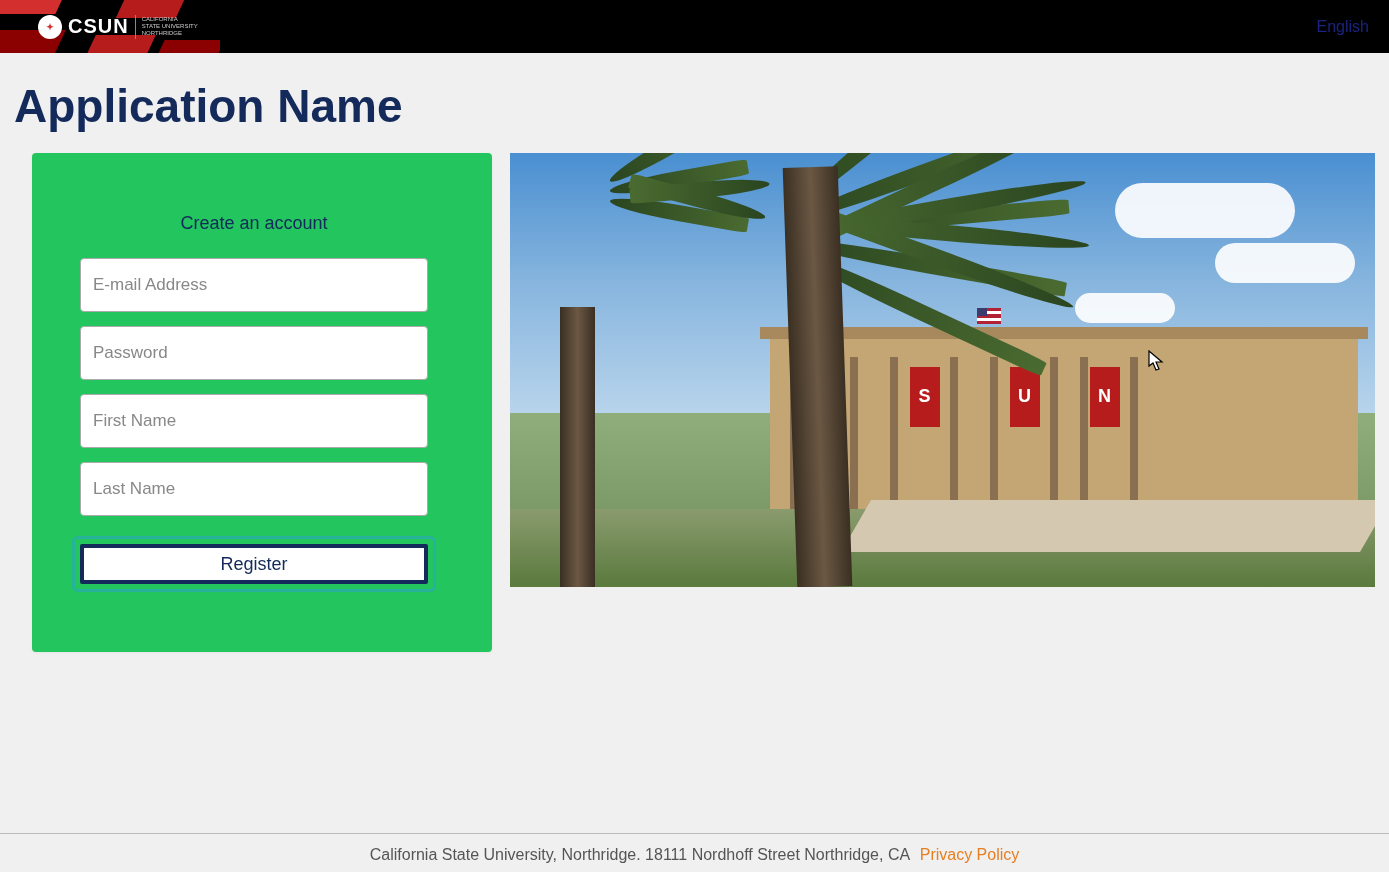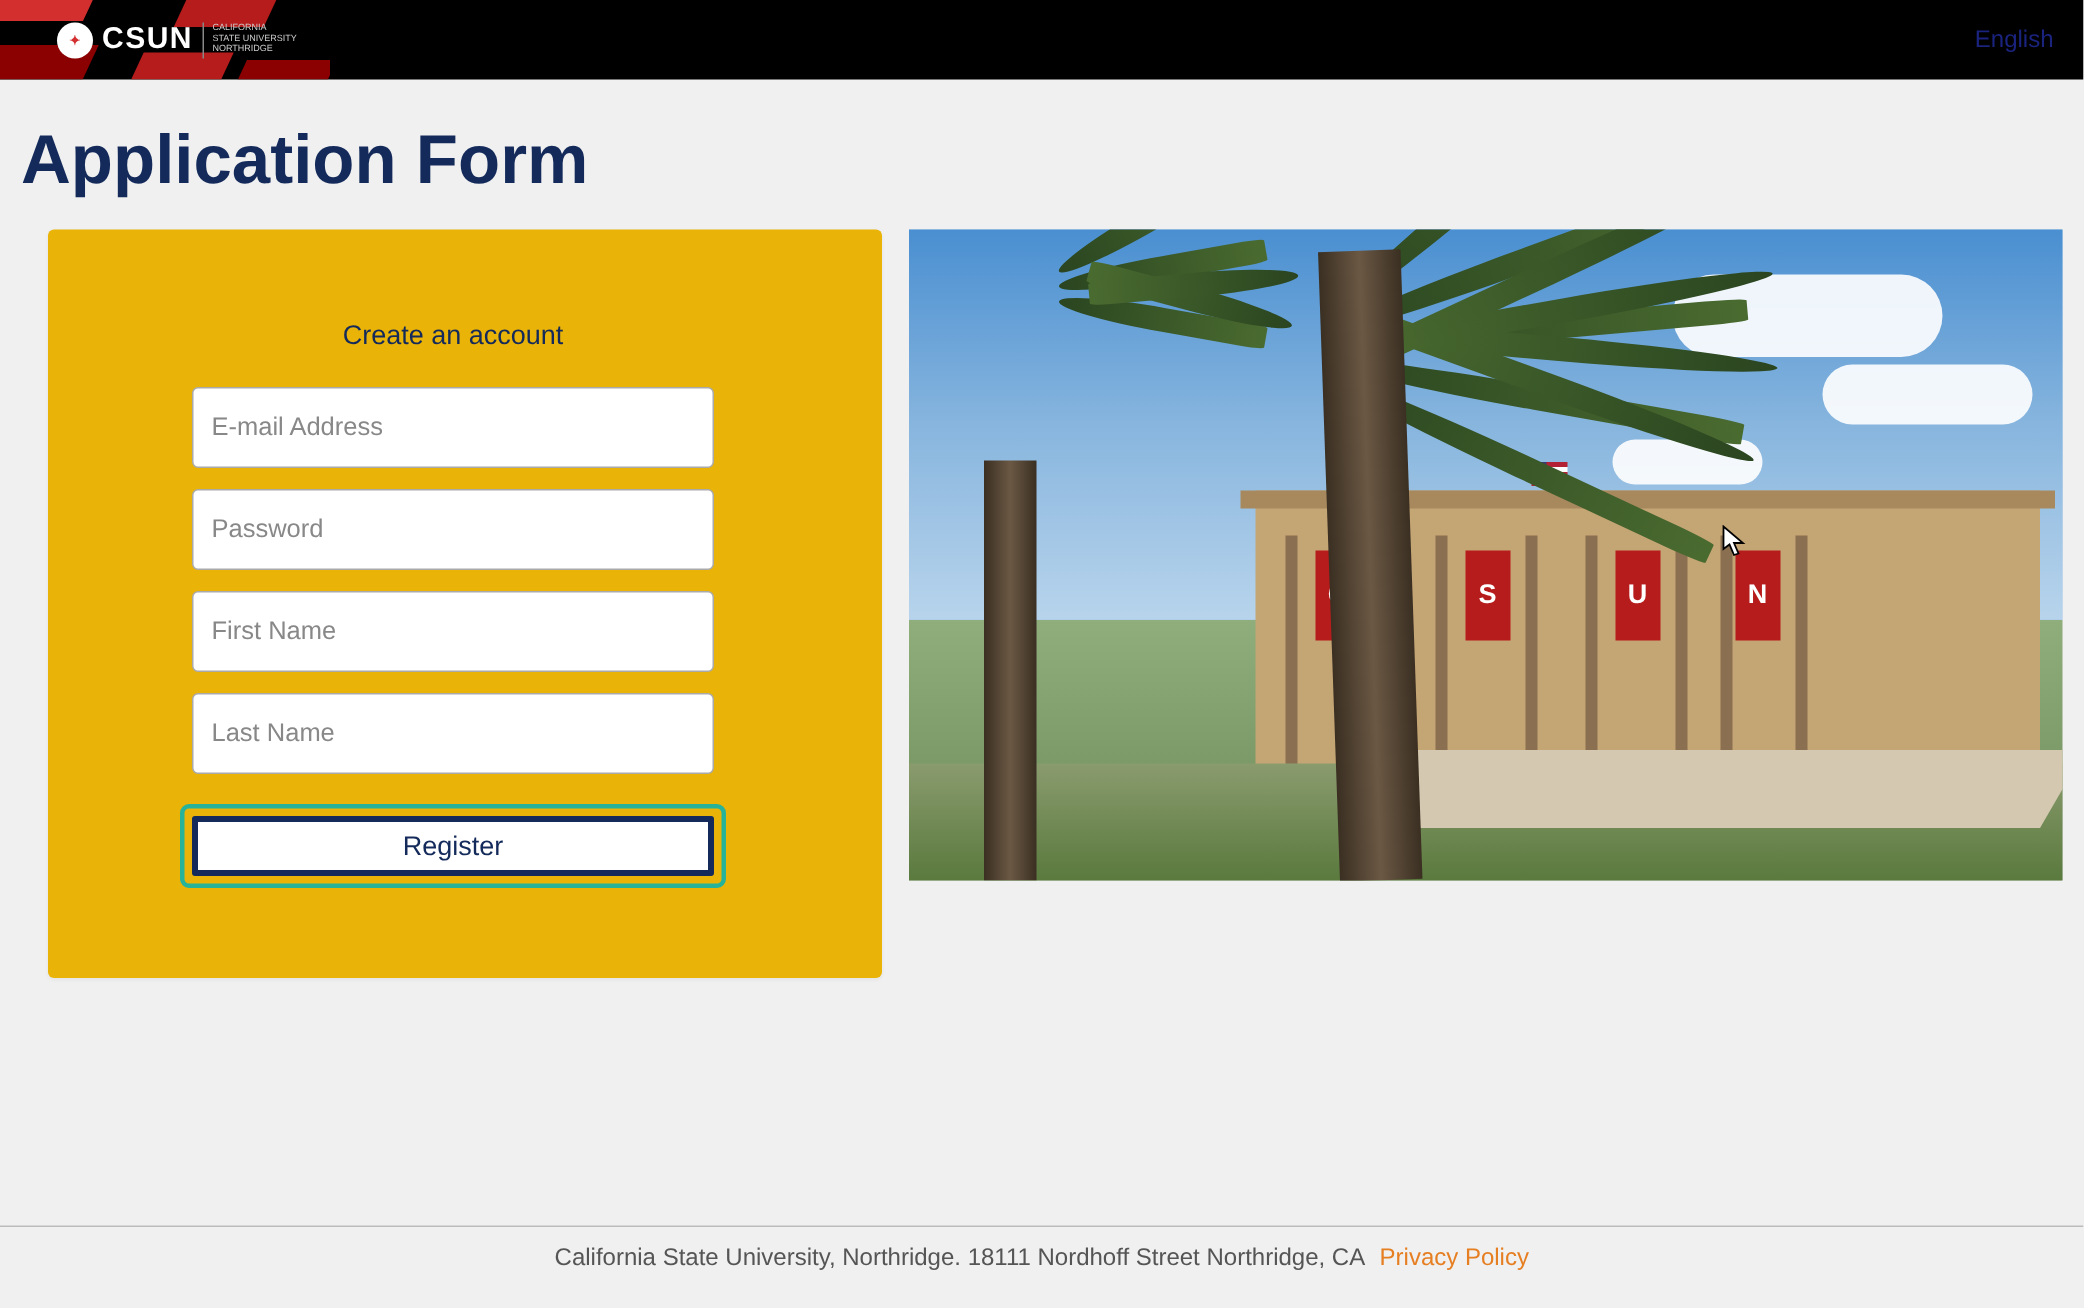--- a/index.html
+++ b/index.html
@@ -61,24 +61,24 @@
   .lang { color: #1a237e; font-size: 16px; cursor: pointer; }
   
   .main { padding: 14px 14px 0 14px; position: relative; }
   .page-title { color: #132a5a; font-size: 46px; font-weight: bold; margin: 12px 0 20px 0; }
   .welcome-block { color: #132a5a; font-size: 20px; line-height: 1.2; max-width: 500px; margin-bottom: 30px; }
   .welcome-block b { font-weight: bold; }
   
   .content-row { display: flex; gap: 18px; align-items: flex-start; }
   
   .card {
-    background: #eab308;
+    background: #22c55e;
     border-radius: 4px;
     box-shadow: 0 1px 3px rgba(0,0,0,0.05);
-    width: 556px;
+    width: 460px;
     padding: 60px 28px 60px 12px;
     text-align: center;
     margin-left: 18px;
   }
   .card h3 { color:#132a5a; font-size:18px; font-weight:normal; margin-bottom: 24px; }
   .field {
     width: 348px;
     height: 54px;
     margin: 0 auto 14px auto;
     border: 1px solid #aaa;
@@ -155,21 +155,21 @@
   .palm-trunk2 { left:50px; bottom:0; width:35px; height:280px; background:linear-gradient(90deg,#3a2f22,#6b5844,#3a2f22); }
   .fronds2 { top:120px; left:-50px; width:250px; height:120px; }
   .flag { position:absolute; top:155px; left:54%; width:24px; height:16px; background:linear-gradient(180deg,#b22234 20%,#fff 20%,#fff 40%,#b22234 40%,#b22234 60%,#fff 60%,#fff 80%,#b22234 80%); }
   .flag::before{content:'';position:absolute;width:10px;height:8px;background:#3c3b6e;}
   
   .footer {
     position: absolute;
     bottom: 0;
     left: 0; right: 0;
     border-top: 1px solid #bbb;
-    padding: 12px 0 24px 0;
+    padding: 12px 0 8px 0;
     text-align: center;
     font-size: 16px;
     color: #555;
     background:#f0f0f0;
   }
   .footer a { color: #e67e22; text-decoration: none; margin-left: 6px; }
   
   .cursor { position:absolute; top:350px; left:1148px; pointer-events:none; z-index:10; }
 </style>
 </head>
@@ -192,21 +192,21 @@
         <span>California</span><br>
         <span>State University</span><br>
         <span>Northridge</span>
       </span>
     </div>
   </div>
   <span class="lang">English</span>
 </div>
 
 <div class="main">
-  <h1 class="page-title">Application Form</h1>
+  <h1 class="page-title">Application Name</h1>
 
   <div class="content-row">
     <div>
       <div class="card">
         <h3>Create an account</h3>
         <input class="field" type="text" placeholder="E-mail Address" style="">
         <input class="field" type="password" placeholder="Password" style="">
         <input class="field" type="text" placeholder="First Name" style="">
         <input class="field" type="text" placeholder="Last Name" style="">
         <div class="reg-wrap">

